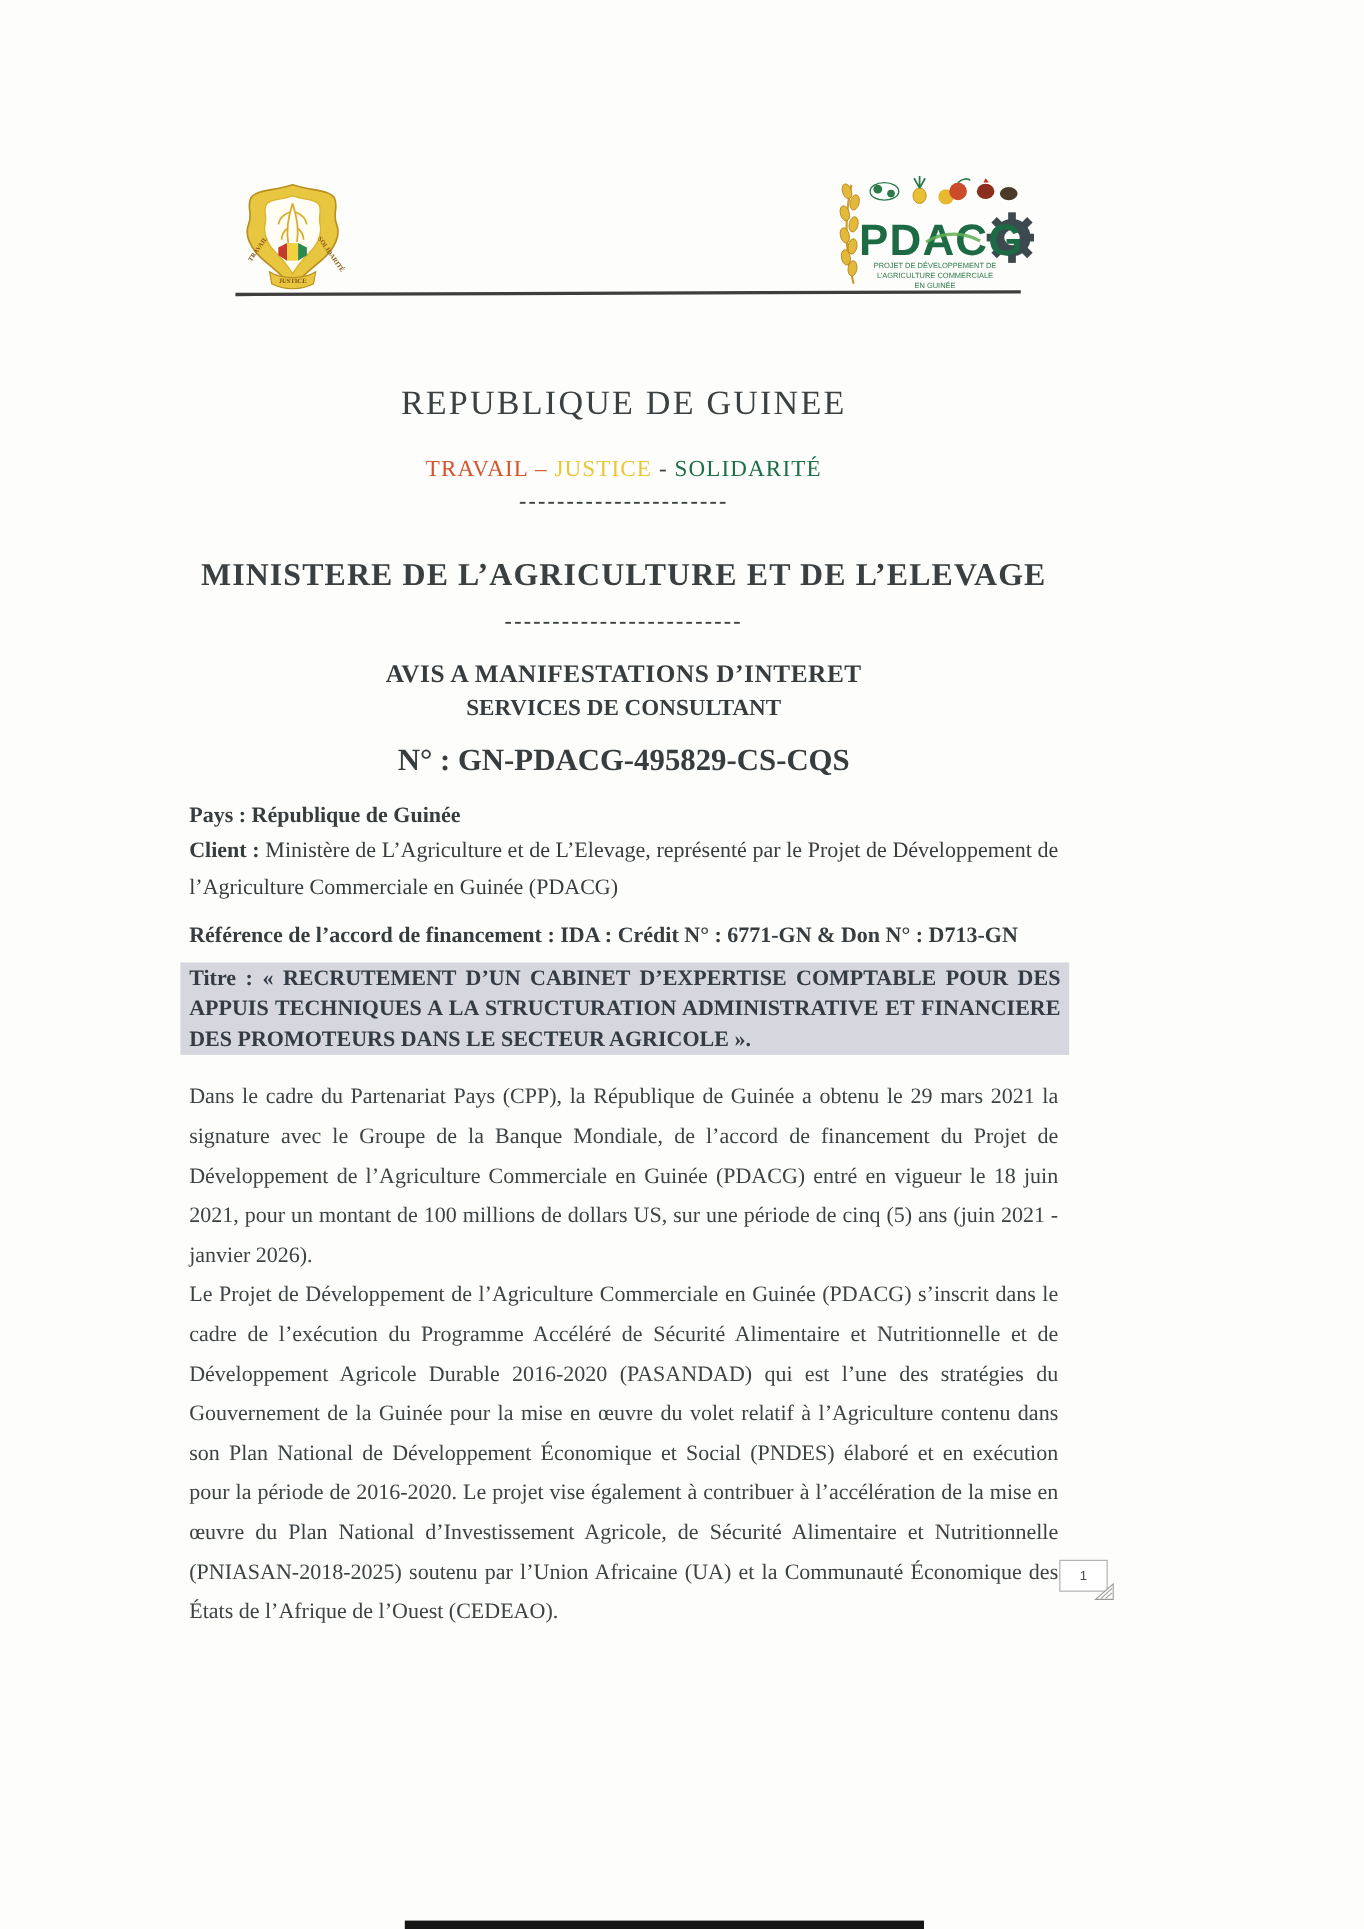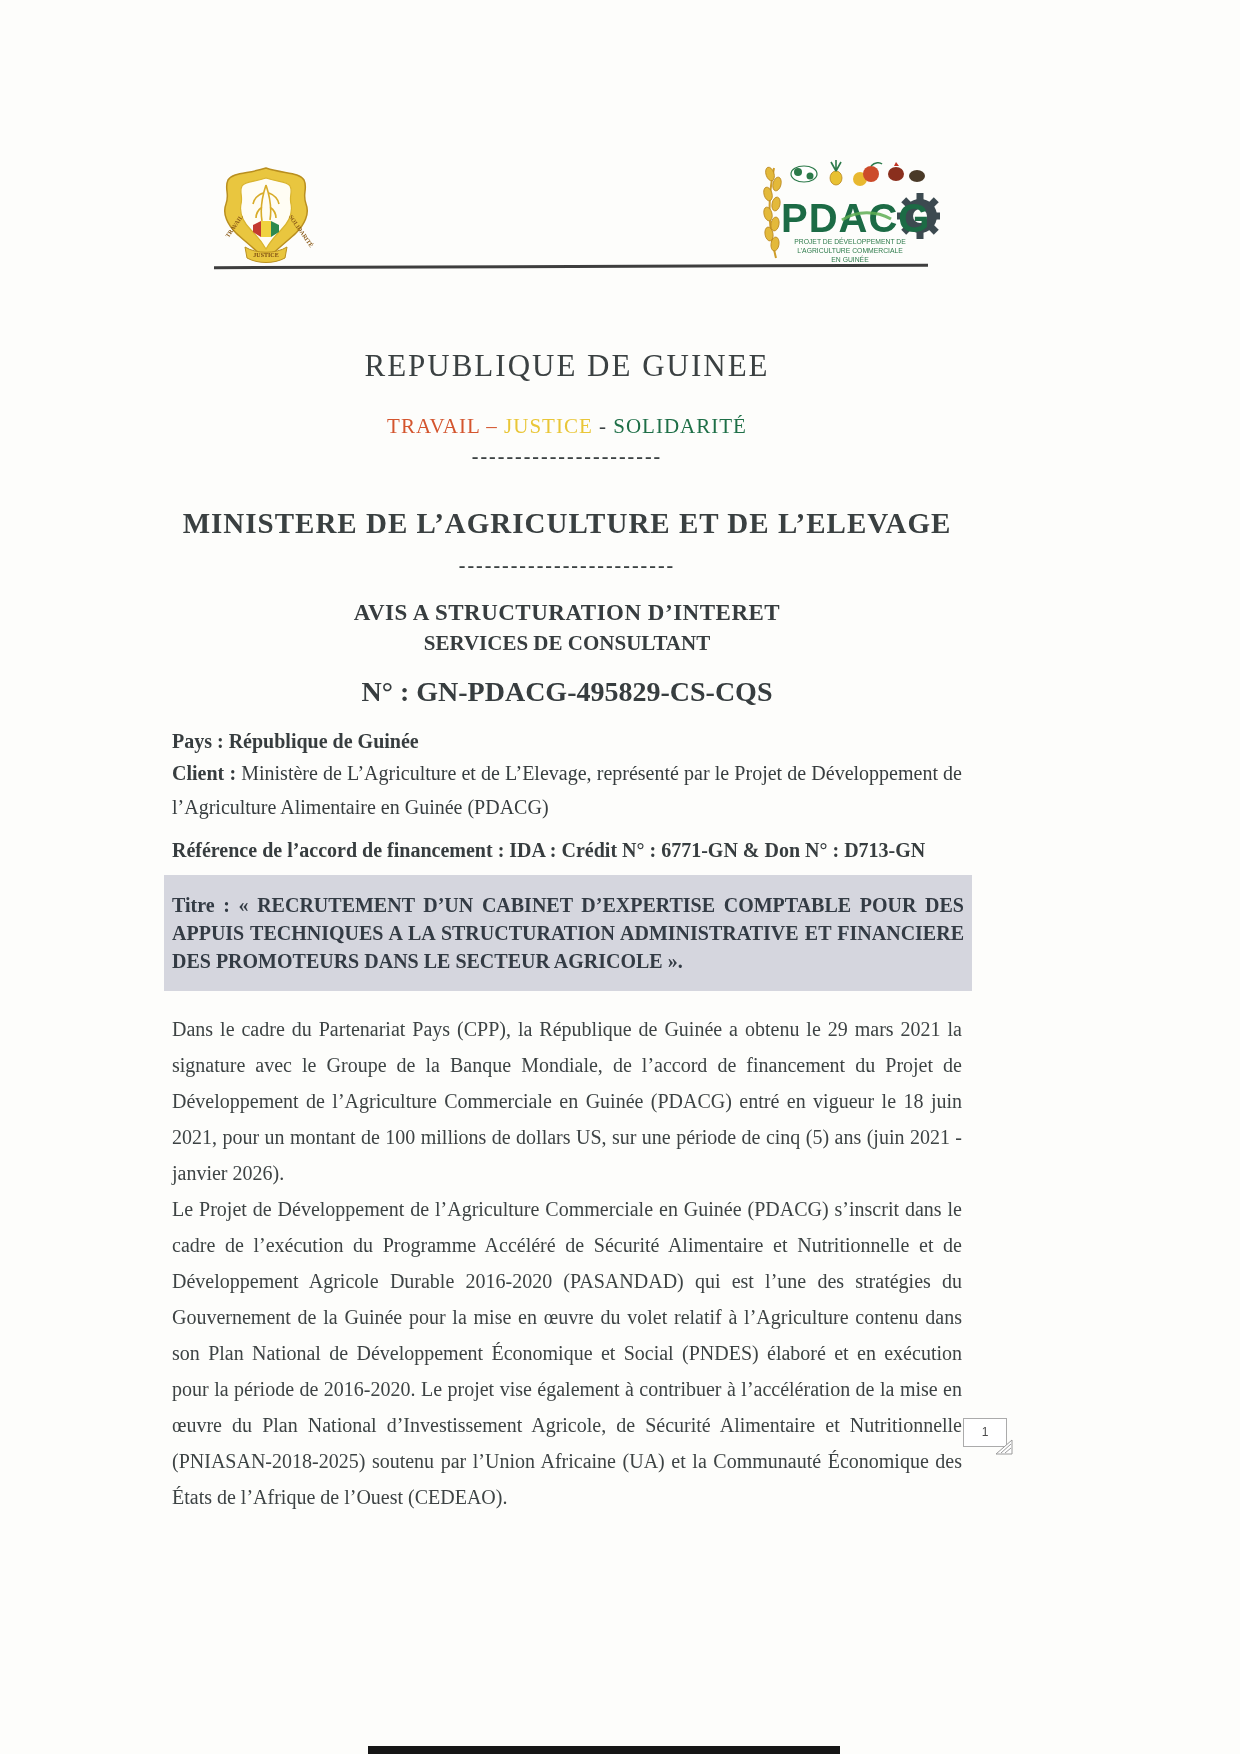--- a/index.html
+++ b/index.html
@@ -25,21 +25,21 @@
   .ministry{text-align:center;font-size:29px;font-weight:700;letter-spacing:1px;color:#3a4041;margin:42px 0 0;}
   .avis{text-align:center;font-size:23px;font-weight:700;letter-spacing:0.5px;margin:26px 0 0;}
   .services{text-align:center;font-size:21px;font-weight:700;margin:5px 0 0;}
   .refnum{text-align:center;font-size:28px;font-weight:700;margin:20px 0 0;}
   .pays{font-size:20px;font-weight:700;margin:22px 0 0;}
   .client{font-size:20px;line-height:34px;text-align:justify;margin:3px 0 0;}
   .lbl{font-weight:700;}
   .financement{font-size:20px;font-weight:700;line-height:33px;text-align:justify;margin:10px 0 0;}
   .programme{font-size:20px;font-weight:700;margin:15px 0 0;}
   .titre{font-size:20px;font-weight:700;line-height:28px;text-align:justify;
-         background:#d5d6de;color:#333b44;padding:16px 8px;margin:8px -10px 0 -8px;}
+         background:#d5d6de;color:#333b44;padding:0 8px;margin:8px -10px 0 -8px;}
   .dates{display:flex;justify-content:space-between;font-size:20px;font-weight:700;margin:19px 0 0;}
   .bodytext{font-size:20px;line-height:36px;text-align:justify;margin:20px 0 0;color:#3d4344;}
   .bodytext.p2{margin:0;}
   
   .page-num{position:absolute;left:963px;top:1418px;width:44px;height:29px;background:#ffffff;
             border:1px solid #ababab;box-sizing:border-box;text-align:center;
             font-family:"Liberation Sans",sans-serif;font-size:12px;color:#4a4a4a;line-height:27px;}
   .page-curl{position:absolute;left:994px;top:1438px;}
   .bottom-bar{position:absolute;left:368px;top:1746px;width:472px;height:8px;background:#161616;}
   .logo-sub{font-family:"Liberation Sans",sans-serif;}
@@ -126,34 +126,34 @@
       <span class="c-dark">-</span>
       <span class="c-solidarite">SOLIDARITÉ</span>
     </div>
 
     <div class="divider divider1">----------------------</div>
 
     <div class="ministry">MINISTERE DE L’AGRICULTURE ET DE L’ELEVAGE</div>
 
     <div class="divider divider2">-------------------------</div>
 
-    <div class="avis">AVIS A STRUCTURATION D’INTERET</div>
+    <div class="avis">AVIS A MANIFESTATIONS D’INTERET</div>
 
     <div class="services">SERVICES DE CONSULTANT</div>
 
     <div class="refnum">N° : GN-PDACG-495829-CS-CQS</div>
 
     <p class="pays">
       <span class="lbl">Pays :</span>
       <span>République de Guinée</span>
     </p>
 
     <p class="client">
       <span class="lbl">Client :</span>
-      <span>Ministère de L’Agriculture et de L’Elevage, représenté par le Projet de Développement de l’Agriculture Alimentaire en Guinée (PDACG)</span>
+      <span>Ministère de L’Agriculture et de L’Elevage, représenté par le Projet de Développement de l’Agriculture Commerciale en Guinée (PDACG)</span>
     </p>
 
     <p class="financement">Référence de l’accord de financement : IDA : Crédit N° : 6771-GN &amp; Don N° : D713-GN</p>
 
 
     <div class="titre">Titre : « RECRUTEMENT D’UN CABINET D’EXPERTISE COMPTABLE POUR DES APPUIS TECHNIQUES A LA STRUCTURATION ADMINISTRATIVE ET FINANCIERE DES PROMOTEURS DANS LE SECTEUR AGRICOLE ».</div>
 
 
     <p class="bodytext">Dans le cadre du Partenariat Pays (CPP), la République de Guinée a obtenu le 29 mars 2021 la signature avec le Groupe de la Banque Mondiale, de l’accord de financement du Projet de Développement de l’Agriculture Commerciale en Guinée (PDACG) entré en vigueur le 18 juin 2021, pour un montant de 100 millions de dollars US, sur une période de cinq (5) ans (juin 2021 - janvier 2026).</p>
     <p class="bodytext p2">Le Projet de Développement de l’Agriculture Commerciale en Guinée (PDACG) s’inscrit dans le cadre de l’exécution du Programme Accéléré de Sécurité Alimentaire et Nutritionnelle et de Développement Agricole Durable 2016-2020 (PASANDAD) qui est l’une des stratégies du Gouvernement de la Guinée pour la mise en œuvre du volet relatif à l’Agriculture contenu dans son Plan National de Développement Économique et Social (PNDES) élaboré et en exécution pour la période de 2016-2020. Le projet vise également à contribuer à l’accélération de la mise en œuvre du Plan National d’Investissement Agricole, de Sécurité Alimentaire et Nutritionnelle (PNIASAN-2018-2025) soutenu par l’Union Africaine (UA) et la Communauté Économique des États de l’Afrique de l’Ouest (CEDEAO).</p>

